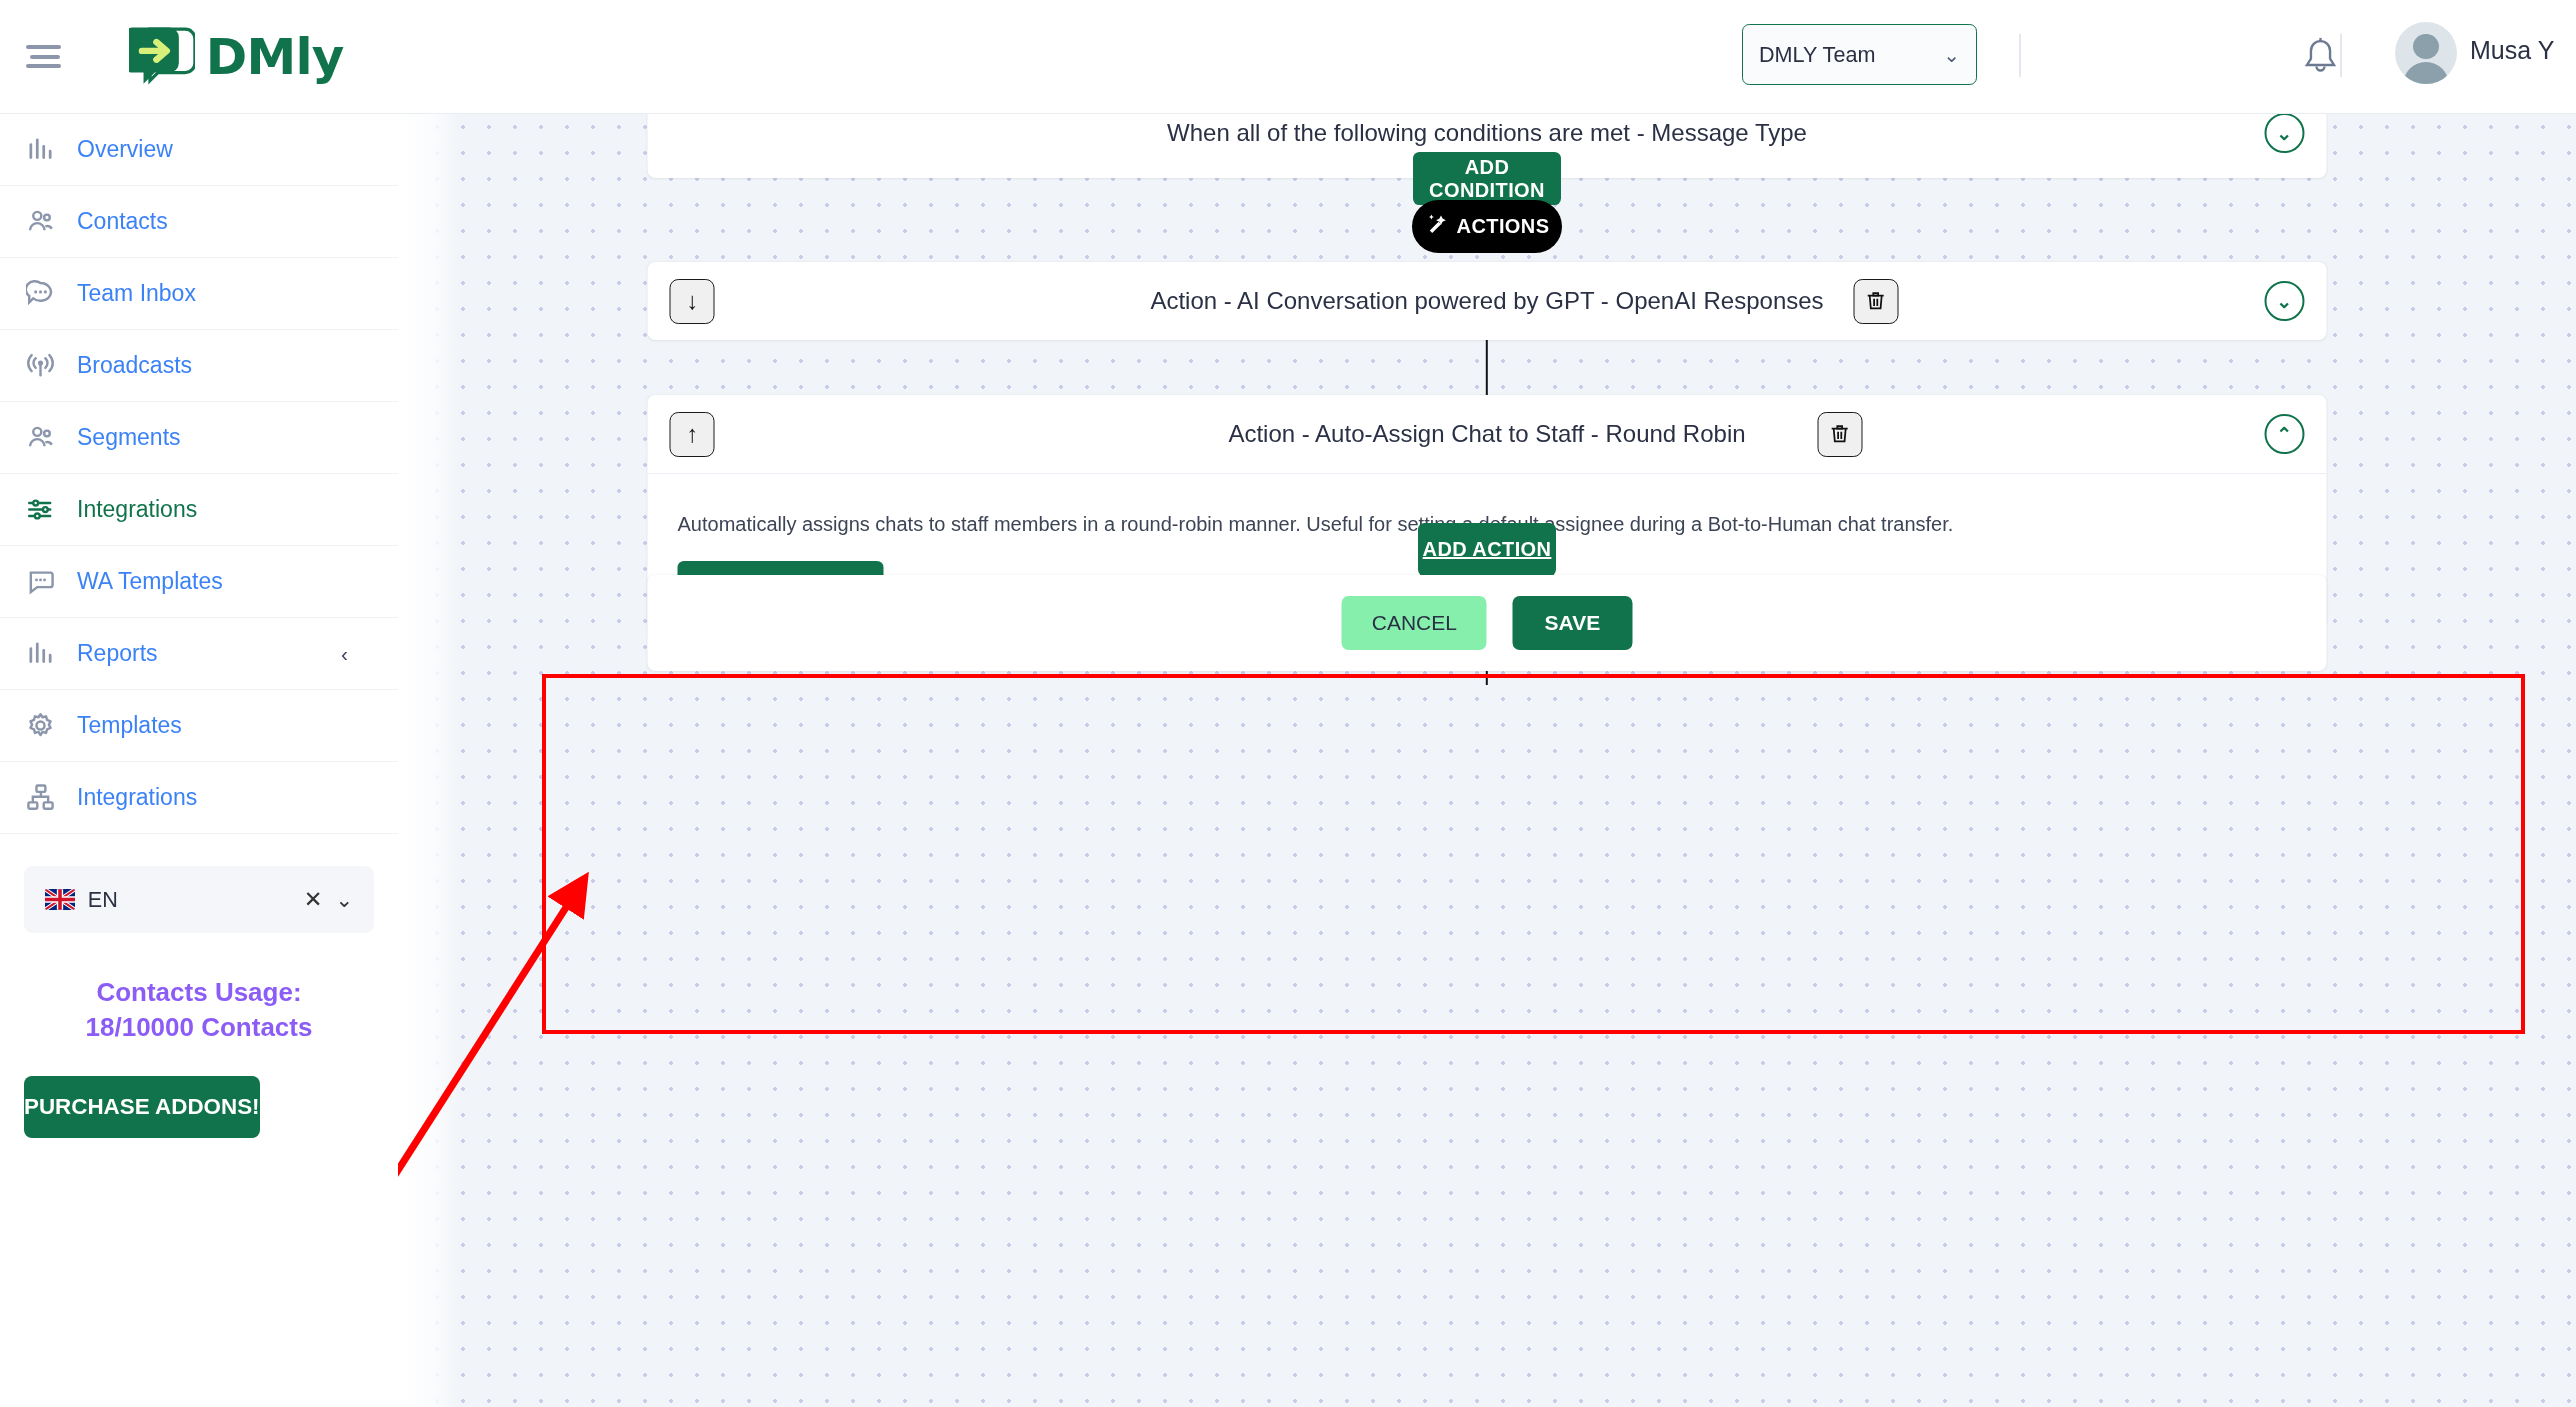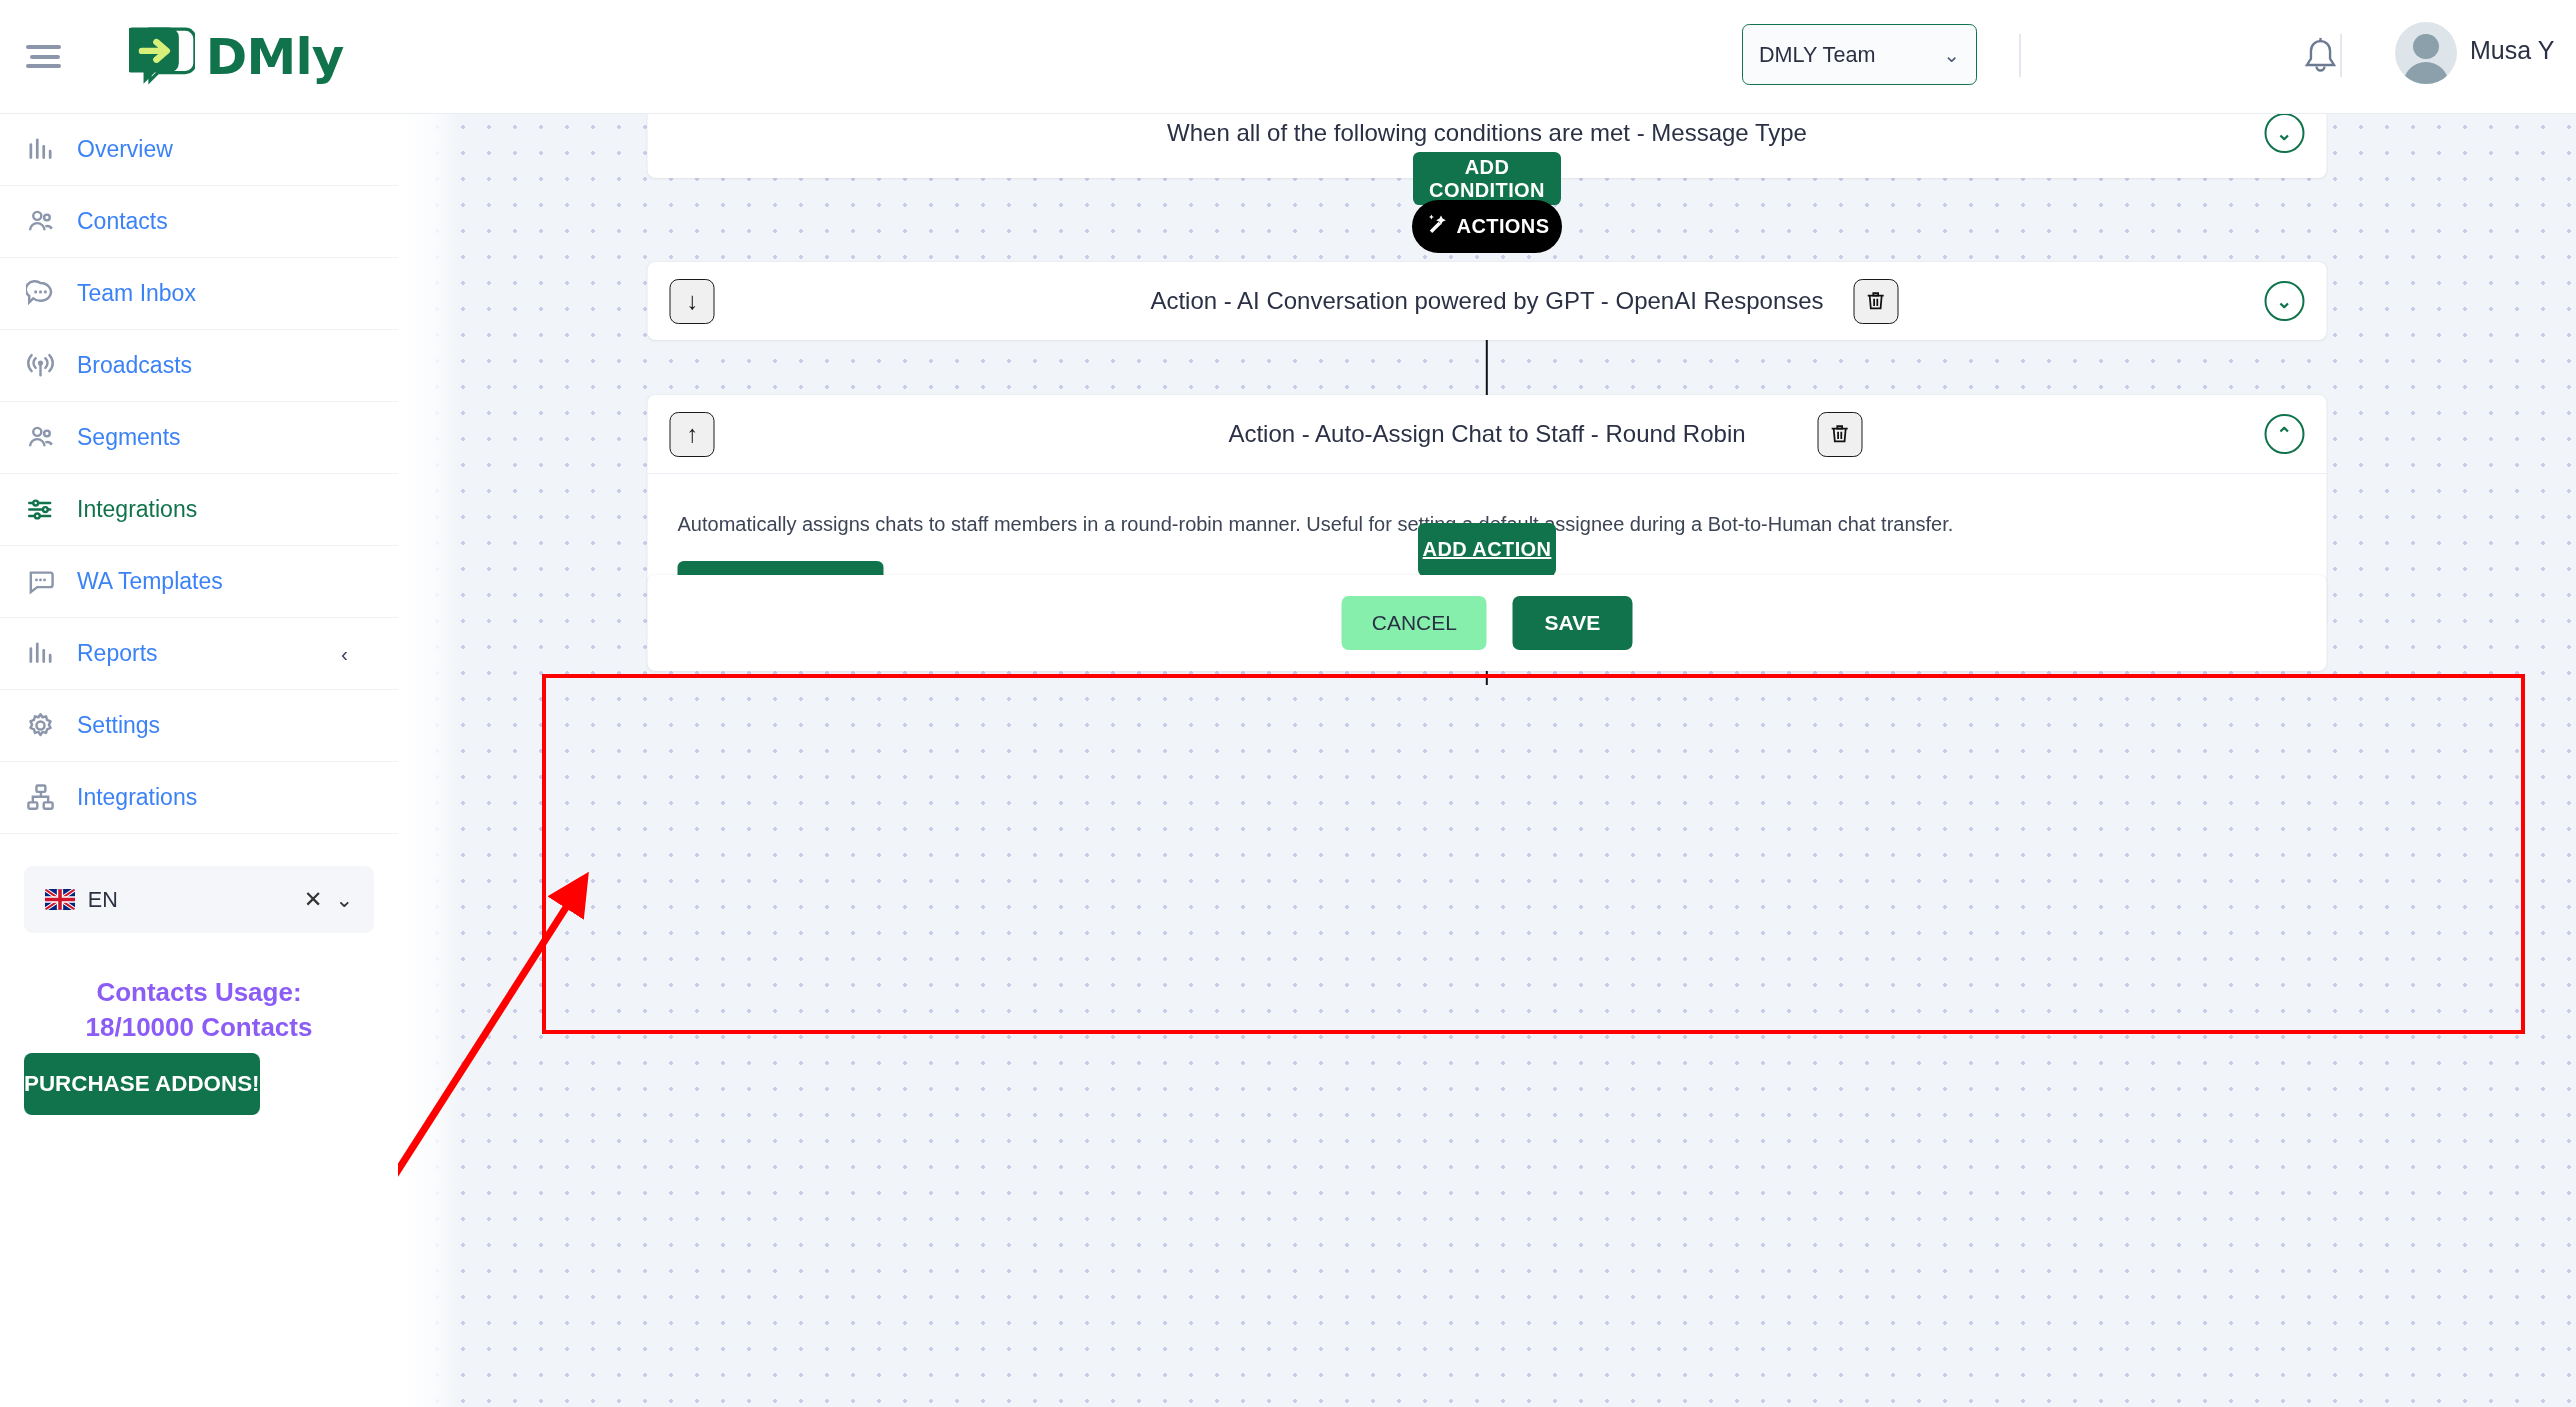--- a/index.html
+++ b/index.html
@@ -86,21 +86,21 @@
   #lang-box .flag { width: 30px; height: 21px; border-radius: 2.4px; position: relative;
     overflow: hidden; background: #00247d; flex: 0 0 30px; }
   #lang-box .code { font-size: 21.6px; color: #2b3145; margin-left: 12.8px; }
   #lang-box .sp { flex: 1; }
   #lang-box .x { font-size: 22.4px; color: #333; margin-right: 12.8px; }
   #lang-box .dn { font-size: 21px; color: #333; }
 
   #usage { margin-top: 42px; text-align: center; }
   #usage .line { font-size: 26px; color: #8b5cf6; font-weight: 600; line-height: 1.35; }
   #addon-btn {
-    display: block; margin: 8px 24px 0 24px; height: 62px;
+    display: block; margin: 31px 24px 0 24px; height: 62px;
     background: #11734b; color: #fff; border: none; border-radius: 8px;
     font-size: 22.4px; font-weight: bold; cursor: pointer;
     font-family: "Liberation Sans", sans-serif;
   }
 
   
   #canvas {
     position: absolute; left: 398px; top: 114px;
     width: 2178px; height: 1294px;
     background-color: #f1f5f9;
@@ -321,21 +321,21 @@
   <div class="nav-item">
     <span class="ico">
       <svg width="29" height="29" viewBox="0 0 36 36">
           <g fill="none" stroke="#8b96ab" stroke-width="3">
       <circle cx="18" cy="18" r="5"></circle>
       <path d="M18 4 l2.5 3.8 4.4 -1.2 1.2 4.4 4.4 1.9 -2.1 4 2.1 4 -4.4 1.9 -1.2 4.4 -4.4 -1.2 -2.5 3.8
                -2.5 -3.8 -4.4 1.2 -1.2 -4.4 -4.4 -1.9 2.1 -4 -2.1 -4 4.4 -1.9 1.2 -4.4 4.4 1.2 z" stroke-linejoin="round"></path>
           </g>
         </svg>
     </span>
-    <span class="lbl">Settings</span>
+    <span class="lbl">Templates</span>
   </div>
 
   <div class="nav-item">
     <span class="ico">
       <svg width="29" height="29" viewBox="0 0 36 36">
           <g fill="none" stroke="#8b96ab" stroke-width="3">
       <rect x="13" y="3" width="11" height="8" rx="1.5"></rect>
       <rect x="3" y="24" width="11" height="8" rx="1.5"></rect>
       <rect x="22" y="24" width="11" height="8" rx="1.5"></rect>
       <path d="M18.5 11 v6 M8.5 24 v-7 h19 v7"></path>

